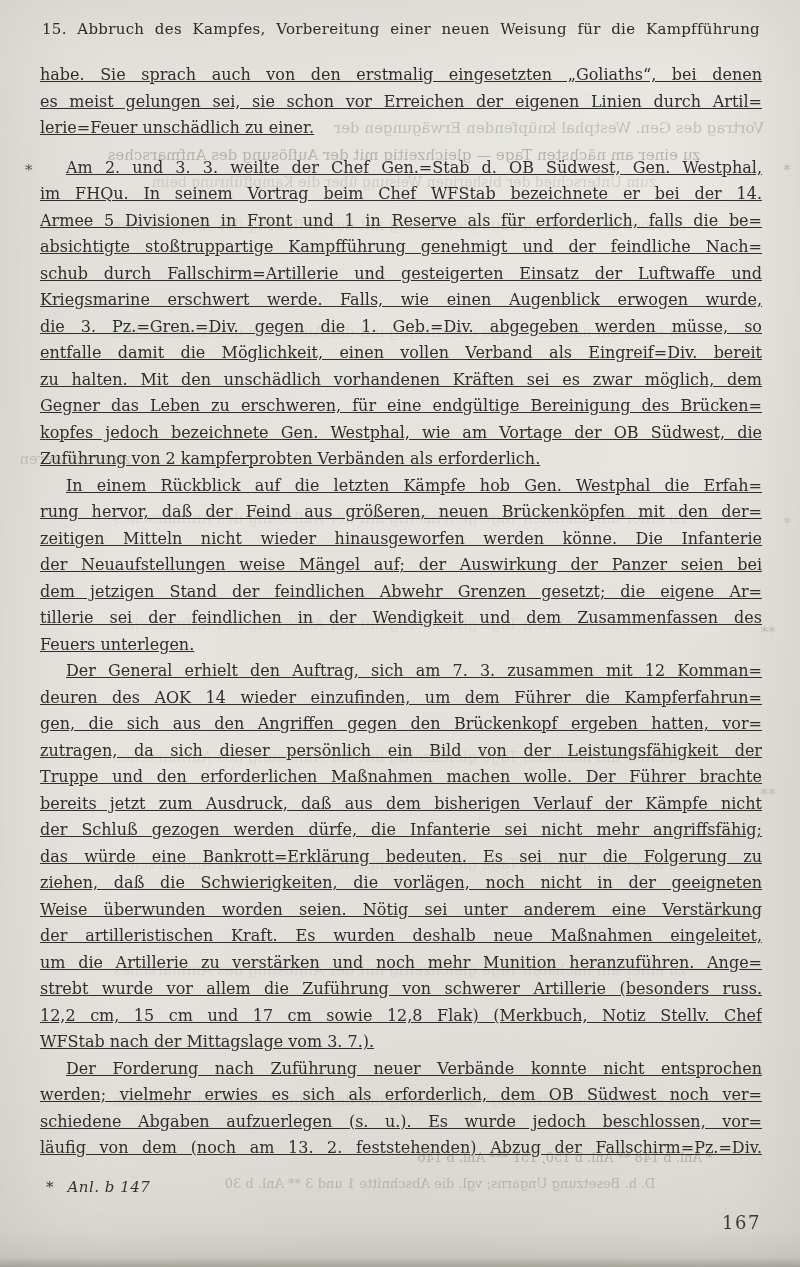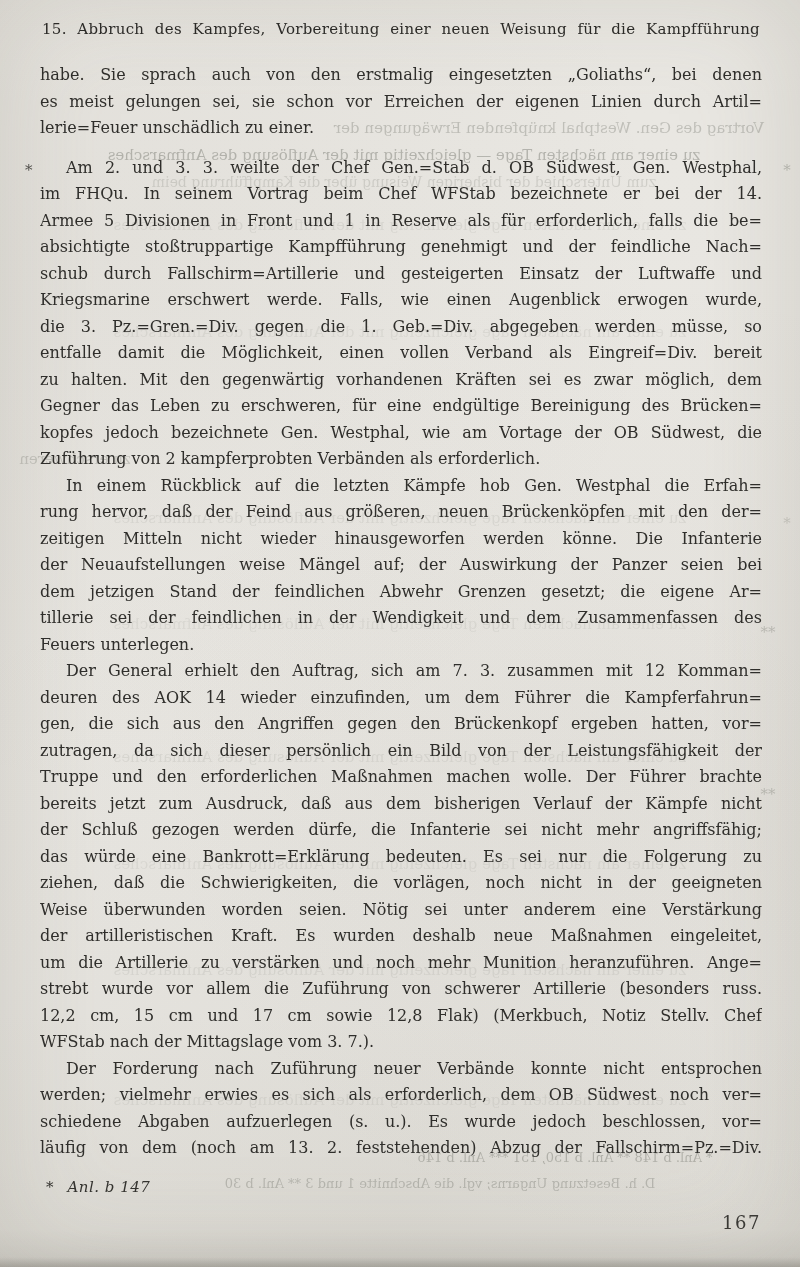--- a/index.html
+++ b/index.html
@@ -23,21 +23,21 @@
     font-size:15px;letter-spacing:.3px;
     text-align:justify;text-align-last:justify;
     color:#2b2a27;
   }
   .margin-note{
     position:absolute;top:161px;left:25px;
     font-size:15px;color:#3a3935;opacity:.85;
   }
   .body-text{
     position:absolute;top:62px;left:40px;width:722px;
-    font-size:16px;line-height:26.5px;
+    font-size:16px;line-height:26.5px;text-decoration:underline;
   }
   .para{margin:0;}
   .para.gap{margin-top:13px;}
   .line{
     height:26.5px;overflow:hidden;
     text-align:justify;text-align-last:justify;
     white-space:normal;
   }
   .line.last{text-align-last:left;}
   .line.indent{text-indent:26px;}
@@ -104,21 +104,21 @@
       </div>
       <div class="para gap">
         <div class="line indent">Am 2. und 3. 3. weilte der Chef Gen.=Stab d. OB Südwest, Gen. Westphal,</div>
         <div class="line">im FHQu. In seinem Vortrag beim Chef WFStab bezeichnete er bei der 14.</div>
         <div class="line">Armee 5 Divisionen in Front und 1 in Reserve als für erforderlich, falls die be=</div>
         <div class="line">absichtigte stoßtruppartige Kampfführung genehmigt und der feindliche Nach=</div>
         <div class="line">schub durch Fallschirm=Artillerie und gesteigerten Einsatz der Luftwaffe und</div>
         <div class="line">Kriegsmarine erschwert werde. Falls, wie einen Augenblick erwogen wurde,</div>
         <div class="line">die 3. Pz.=Gren.=Div. gegen die 1. Geb.=Div. abgegeben werden müsse, so</div>
         <div class="line">entfalle damit die Möglichkeit, einen vollen Verband als Eingreif=Div. bereit</div>
-        <div class="line">zu halten. Mit den gegenwärtig vorhandenen Kräften sei es zwar möglich, dem</div>
+        <div class="line">zu halten. Mit den unschädlich vorhandenen Kräften sei es zwar möglich, dem</div>
         <div class="line">Gegner das Leben zu erschweren, für eine endgültige Bereinigung des Brücken=</div>
         <div class="line">kopfes jedoch bezeichnete Gen. Westphal, wie am Vortage der OB Südwest, die</div>
         <div class="line last">Zuführung von 2 kampferprobten Verbänden als erforderlich.</div>
       </div>
       <div class="para">
         <div class="line indent">In einem Rückblick auf die letzten Kämpfe hob Gen. Westphal die Erfah=</div>
         <div class="line">rung hervor, daß der Feind aus größeren, neuen Brückenköpfen mit den der=</div>
         <div class="line">zeitigen Mitteln nicht wieder hinausgeworfen werden könne. Die Infanterie</div>
         <div class="line">der Neuaufstellungen weise Mängel auf; der Auswirkung der Panzer seien bei</div>
         <div class="line">dem jetzigen Stand der feindlichen Abwehr Grenzen gesetzt; die eigene Ar=</div>

